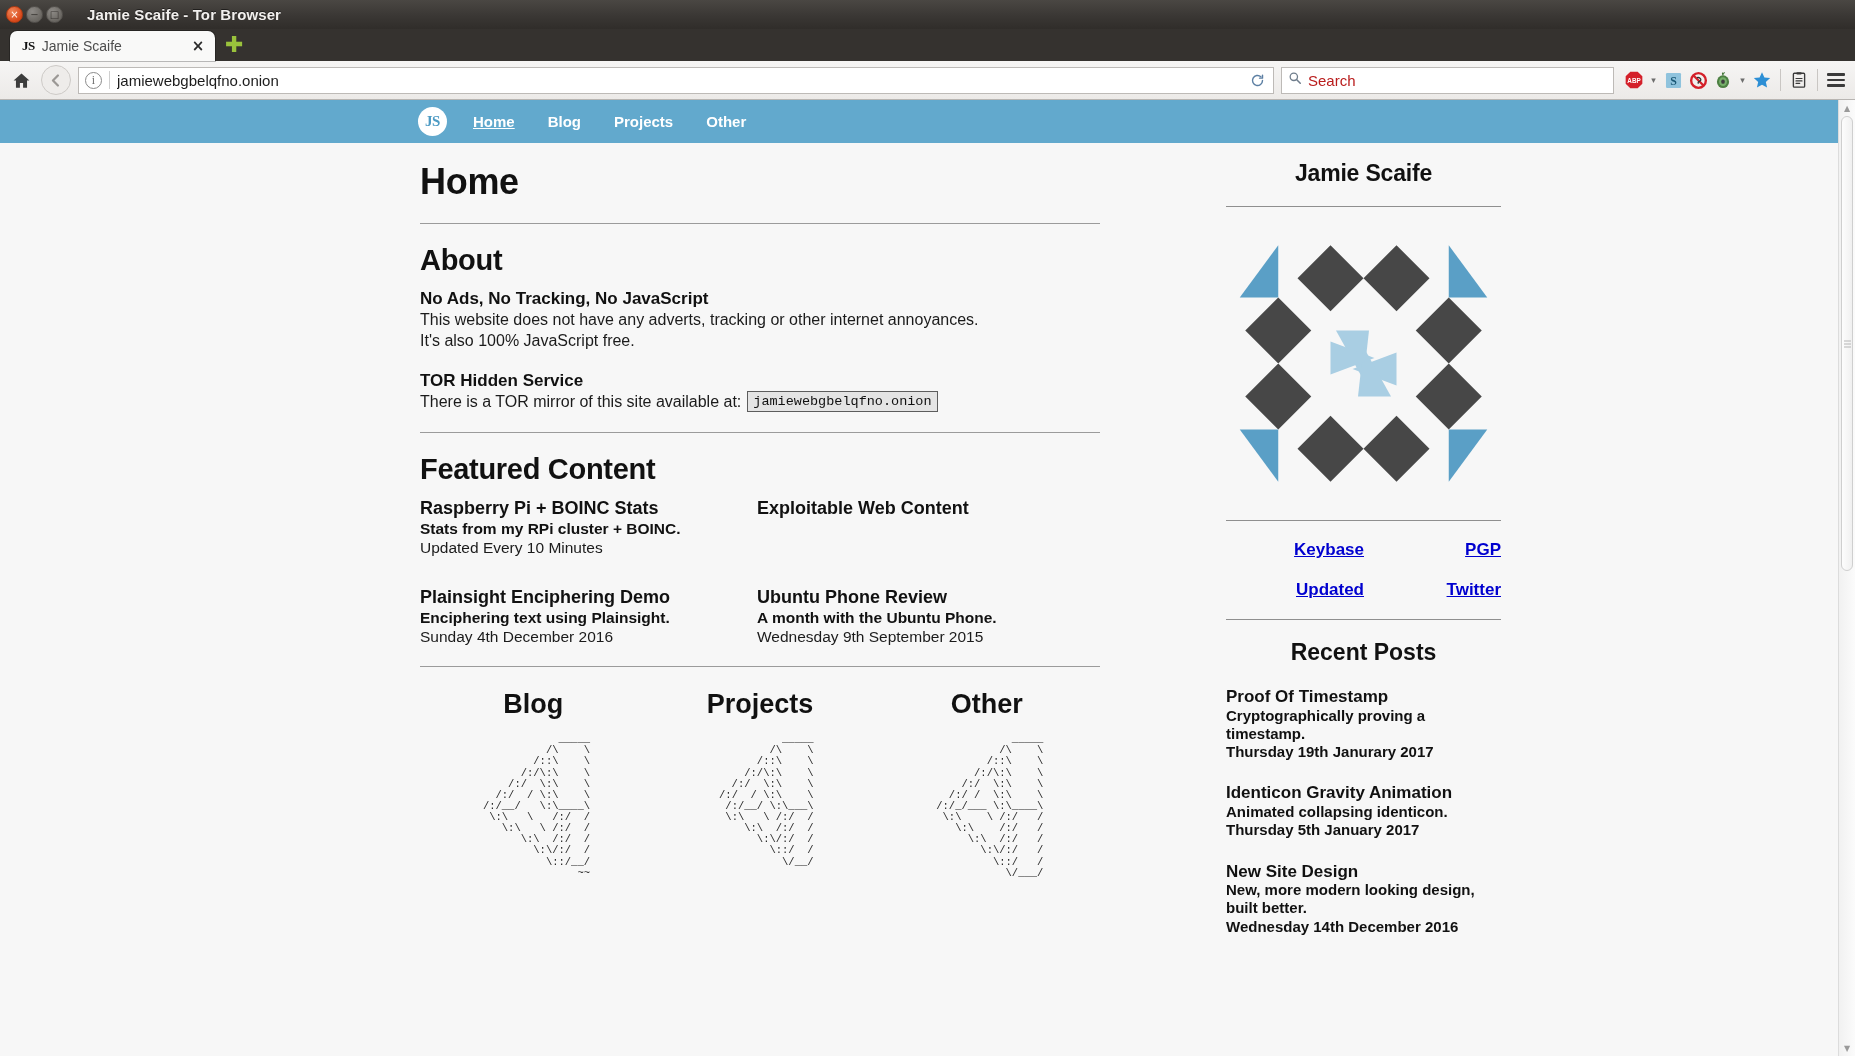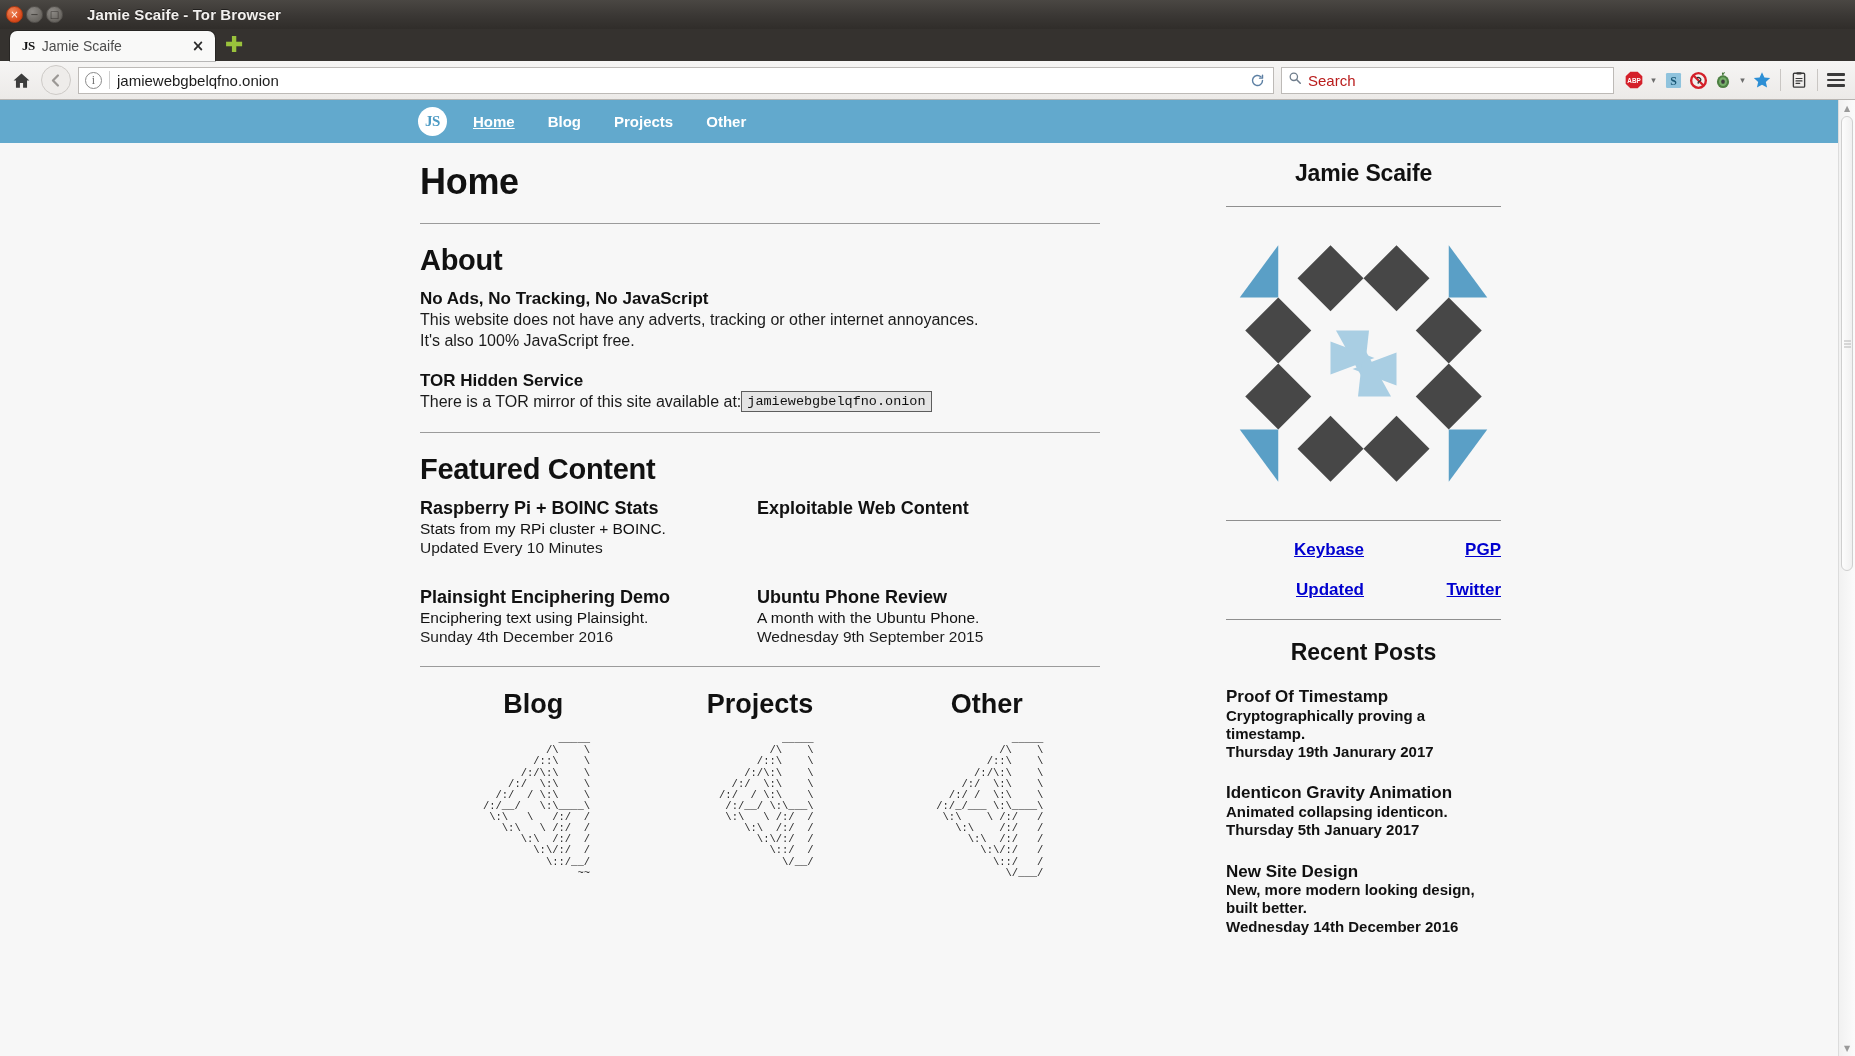--- a/index.html
+++ b/index.html
@@ -167,26 +167,26 @@
   h3.sub { font-size: 17px; font-weight: bold; color: #111; }
   .body-line { font-size: 16px; color: #1b1b1b; line-height: 1.32; }
   .spacer-md { height: 20px; }
   .codebox {
     display: inline-block;
     font-family: "Liberation Mono", monospace;
     font-size: 13.5px; color: #111;
     background: #e4e4e4; border: 1px solid #5d5d5d;
     padding: 2px 5px; vertical-align: middle;
   }
-  .inline-row { display: flex; align-items: flex-end; }
+  .inline-row { display: flex; align-items: flex-end; gap: 6px; }
 
   
   .feat-grid { display: grid; grid-template-columns: 337px 1fr; row-gap: 30px; }
   .feat-title { font-size: 18px; font-weight: bold; color: #111; margin-bottom: 1px; }
-  .feat-desc { font-size: 15.5px; font-weight: normal; color: #111; line-height: 1.22; }
+  .feat-desc { font-size: 15.5px; font-weight: bold; color: #111; line-height: 1.22; }
   .feat-date { font-size: 15.5px; color: #1b1b1b; }
 
   
   .ascii-row { display: grid; grid-template-columns: repeat(3, 1fr); margin-top: 22px; }
   .ascii-cell { text-align: center; }
   .ascii-head { font-size: 27px; font-weight: bold; color: #111; margin-bottom: 14px; }
   pre.ascii {
     font-family: "Liberation Mono", monospace;
     font-size: 10.5px; line-height: 1.06;
     color: #2a2a2a; display: inline-block; text-align: right;

